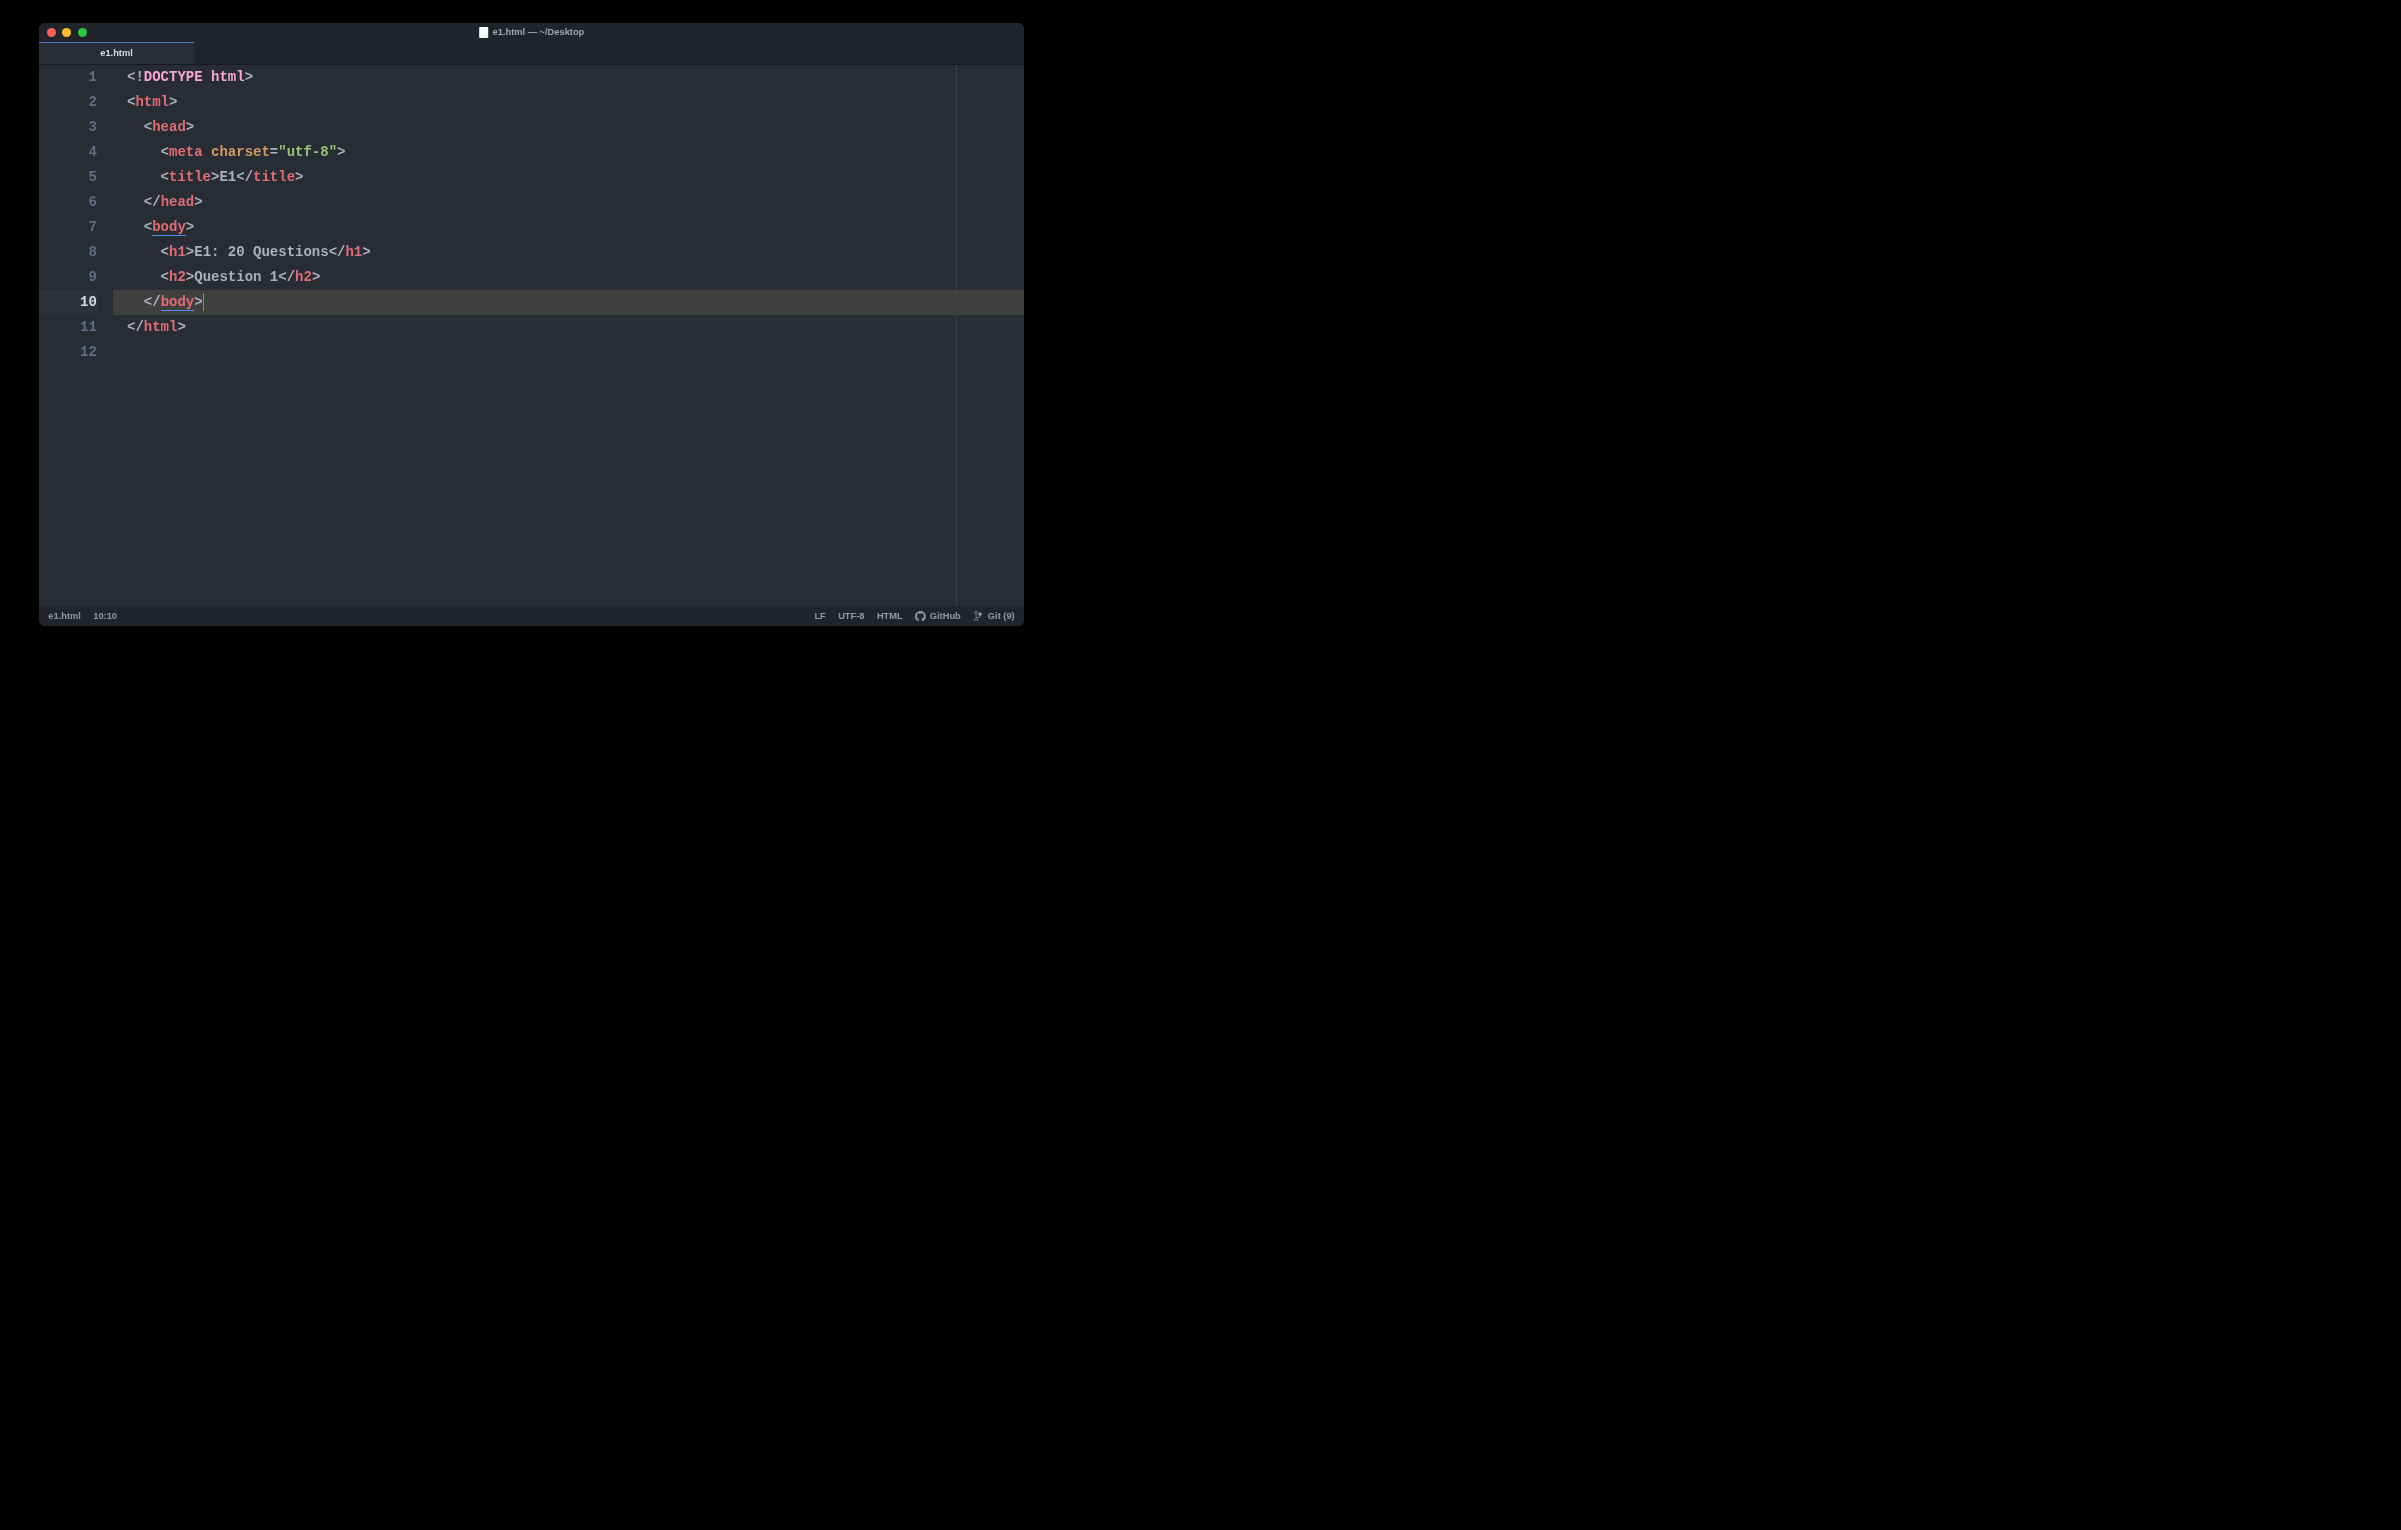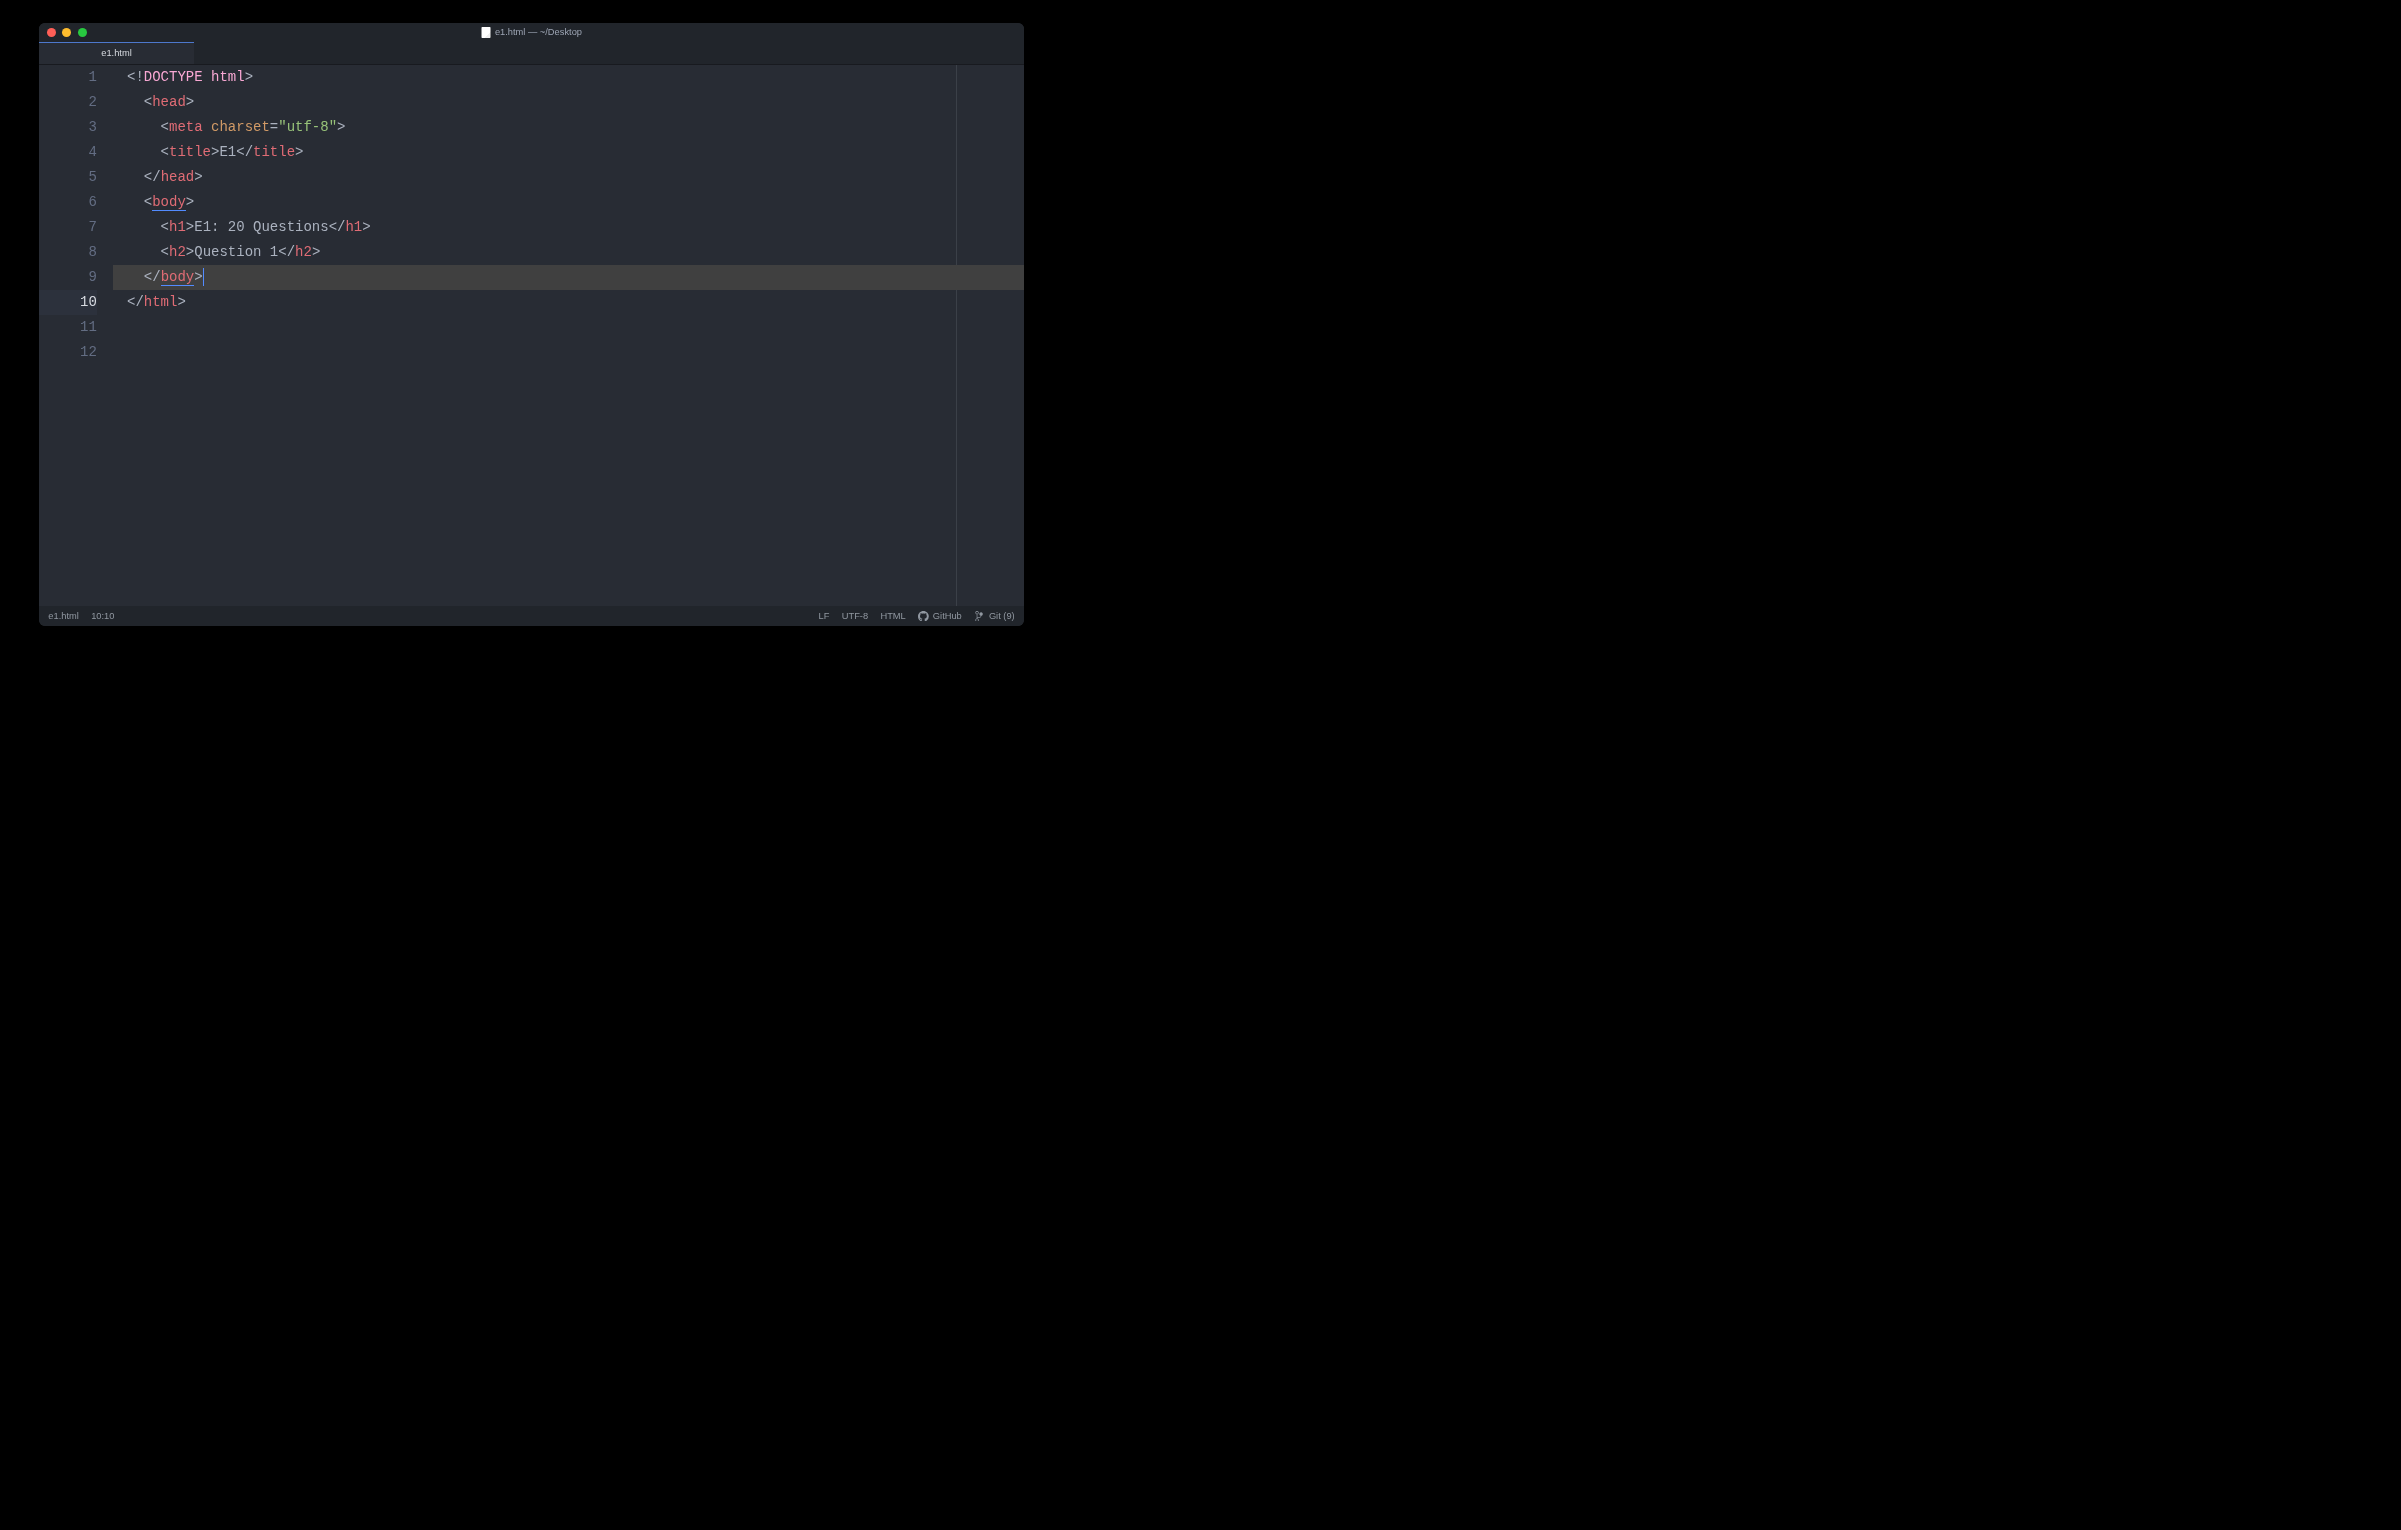--- a/index.html
+++ b/index.html
@@ -2,21 +2,21 @@
 <html style="font-size:12.4px"><head>
 <meta charset="utf-8">
 <style>
   * { margin:0; padding:0; box-sizing:border-box; }
   html,body { width:100%; height:100%; background:#000; font-family:-apple-system,BlinkMacSystemFont,"Segoe UI",sans-serif; }
   .viewport { width:1058px; height:676px; position:relative; margin:0; background:#000; }
   .window {
     position:absolute; left:39px; top:23px; width:985px; height:603px;
     background:#282c34; border-radius:6.2px; overflow:hidden;
     box-shadow:0 15.5px 46px rgba(0,0,0,.6);
-    display:flex; flex-direction:column;
+    display:flex; flex-direction:column;font-weight:bold;
   }
   .titlebar {
     height:18.6px; background:#21252b; display:flex; align-items:center;
     position:relative; flex-shrink:0;
   }
   .traffic { display:flex; gap:6.2px; padding-left:7.7px; }
   .dot { width:9.3px; height:9.3px; border-radius:50%; }
   .dot.red{background:#ff5f57;} .dot.yellow{background:#febc2e;} .dot.green{background:#28c840;}
   .title-center{
     position:absolute; left:50%; transform:translateX(-50%);
@@ -109,20 +109,21 @@
           <div>7</div>
           <div>8</div>
           <div>9</div>
           <div class="cur">10</div>
           <div>11</div>
           <div>12</div>
         </div>
       <div class="code" id="code">
         <div class="wrap-guide"></div>
       <div class="ln"><span class="p">&lt;!</span><span class="doctype">DOCTYPE html</span><span class="p">&gt;</span></div>
+          <div class="ln"><span class="p">&lt;</span><span class="tg">html</span><span class="p">&gt;</span></div>
           <div class="ln">  <span class="p">&lt;</span><span class="tg">head</span><span class="p">&gt;</span></div>
           <div class="ln">    <span class="p">&lt;</span><span class="tg">meta</span><span class="tx"> </span><span class="at">charset</span><span class="p">=</span><span class="st">"utf-8"</span><span class="p">&gt;</span></div>
           <div class="ln">    <span class="p">&lt;</span><span class="tg">title</span><span class="p">&gt;</span><span class="tx">E1</span><span class="p">&lt;/</span><span class="tg">title</span><span class="p">&gt;</span></div>
           <div class="ln">  <span class="p">&lt;/</span><span class="tg">head</span><span class="p">&gt;</span></div>
           <div class="ln">  <span class="p">&lt;</span><span class="tg underline">body</span><span class="p">&gt;</span></div>
           <div class="ln">    <span class="p">&lt;</span><span class="tg">h1</span><span class="p">&gt;</span><span class="tx">E1: 20 Questions</span><span class="p">&lt;/</span><span class="tg">h1</span><span class="p">&gt;</span></div>
           <div class="ln">    <span class="p">&lt;</span><span class="tg">h2</span><span class="p">&gt;</span><span class="tx">Question 1</span><span class="p">&lt;/</span><span class="tg">h2</span><span class="p">&gt;</span></div>
           <div class="ln cur">  <span class="p">&lt;/</span><span class="tg underline">body</span><span class="p">&gt;</span><span class="cursor" style="position: static; display: inline-block; width: 1.5px; height: 18.6px; vertical-align: middle;"></span></div>
           <div class="ln"><span class="p">&lt;/</span><span class="tg">html</span><span class="p">&gt;</span></div>
           <div class="ln"></div>

